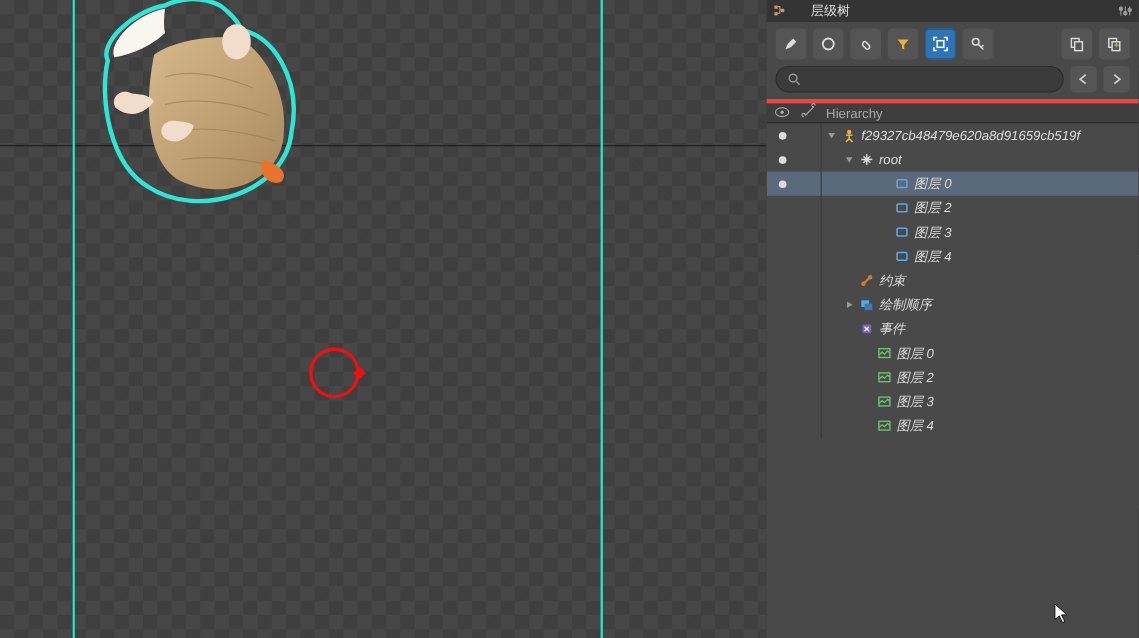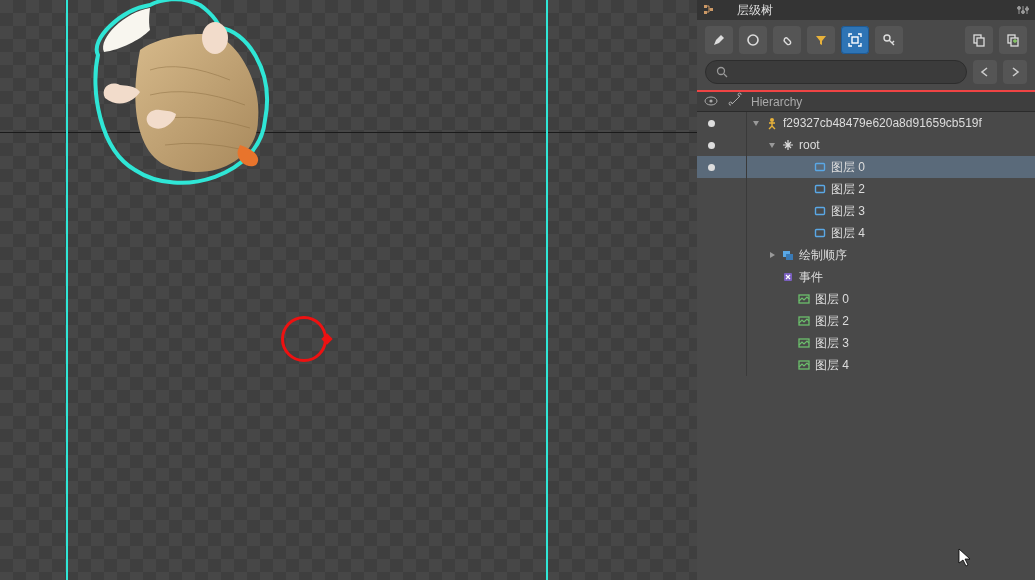--- a/index.html
+++ b/index.html
@@ -34,27 +34,27 @@
 #panel-header .flex { flex:1; }
 
 .toolbar-row { display:flex; gap:6px; padding:6px 8px; align-items:center; background:#494949; }
 .tbtn { width:28px; height:28px; border-radius:4px; background:#555; display:flex; align-items:center; justify-content:center; cursor:pointer; color:#ddd; }
 .tbtn.active { background:#2e74b5; box-shadow:0 0 0 1px #1e5a94 inset; }
 .spacer { flex:1; }
 .search-row { display:flex; gap:6px; padding:0 8px 6px; align-items:center; }
 .search { flex:1; height:24px; background:#3b3b3b; border:1px solid #2d2d2d; border-radius:12px; display:flex; align-items:center; padding:0 10px; color:#888; }
 .navbtn { width:24px; height:24px; border-radius:4px; background:#555; display:flex; align-items:center; justify-content:center; cursor:pointer; color:#ccc; }
 
-.col-head { display:flex; align-items:center; height:22px; background:#3e3e3e; border-top:2px solid #ef4444; border-bottom:1px solid #2b2b2b; font-size:12px; color:#aaa; }
+.col-head { display:flex; align-items:center; height:22px; background:#3e3e3e; border-top:4px solid #ef4444; border-bottom:1px solid #2b2b2b; font-size:12px; color:#aaa; }
 .col-head .cell-dot { width:28px; text-align:center; }
 .col-head .cell-bone { width:22px; text-align:center; }
 .col-head .cell-h { padding-left:4px; }
 
 #tree { flex:1; overflow:auto; }
-.row { display:flex; align-items:center; height:22px; font-size:12px; color:#ddd; cursor:pointer; }
+.row { display:flex; align-items:center; height:22px; font-size:12px; color:#ddd; cursor:pointer;font-style:italic; }
 .row.sel { background:#5a6a7a; }
 .dotcell { width:28px; display:flex; align-items:center; justify-content:center; }
 .bonecell { width:22px; border-right:1px solid #3a3a3a; height:100%; }
 .dot { width:7px; height:7px; border-radius:50%; background:#999; }
 .dot.on { background:#ddd; }
 .tcell { display:flex; align-items:center; gap:4px; padding-left:2px; white-space:nowrap; }
 .tw { width:10px; height:10px; display:flex; align-items:center; justify-content:center; color:#999; font-size:10px; }
 .tw svg { display:block; }
 .ic { width:14px; height:14px; display:flex; align-items:center; justify-content:center; }
 .ic svg { display:block; }
@@ -296,20 +296,35 @@
               <rect x="1.5" y="2.5" width="9" height="7" rx="1" fill="none" stroke="#5aa8e6" stroke-width="1.4"></rect>
             </svg>
           </span>
           <span class="lbl">图层 4</span>
         </div>
       </div>
       <div class="row">
         <div class="dotcell"></div>
         <div class="bonecell"></div>
         <div class="tcell" style="padding-left:20px">
+          <span class="tw"></span>
+          <span class="ic">
+            <svg width="12" height="12">
+              <path d="M3 9 L9 3" stroke="#d97a2b" stroke-width="2"></path>
+              <circle cx="3" cy="9" r="2" fill="#d97a2b"></circle>
+              <circle cx="9" cy="3" r="2" fill="#d97a2b"></circle>
+            </svg>
+          </span>
+          <span class="lbl">约束</span>
+        </div>
+      </div>
+      <div class="row">
+        <div class="dotcell"></div>
+        <div class="bonecell"></div>
+        <div class="tcell" style="padding-left:20px">
           <span class="tw">
             <svg width="8" height="8">
               <path d="M2 1 L7 4 L2 7 Z" fill="#999"></path>
             </svg>
           </span>
           <span class="ic">
             <svg width="12" height="12">
               <rect x="1" y="2" width="7" height="6" fill="#5aa8e6"></rect>
               <rect x="4" y="5" width="7" height="6" fill="#3a7ab5"></rect>
             </svg>

